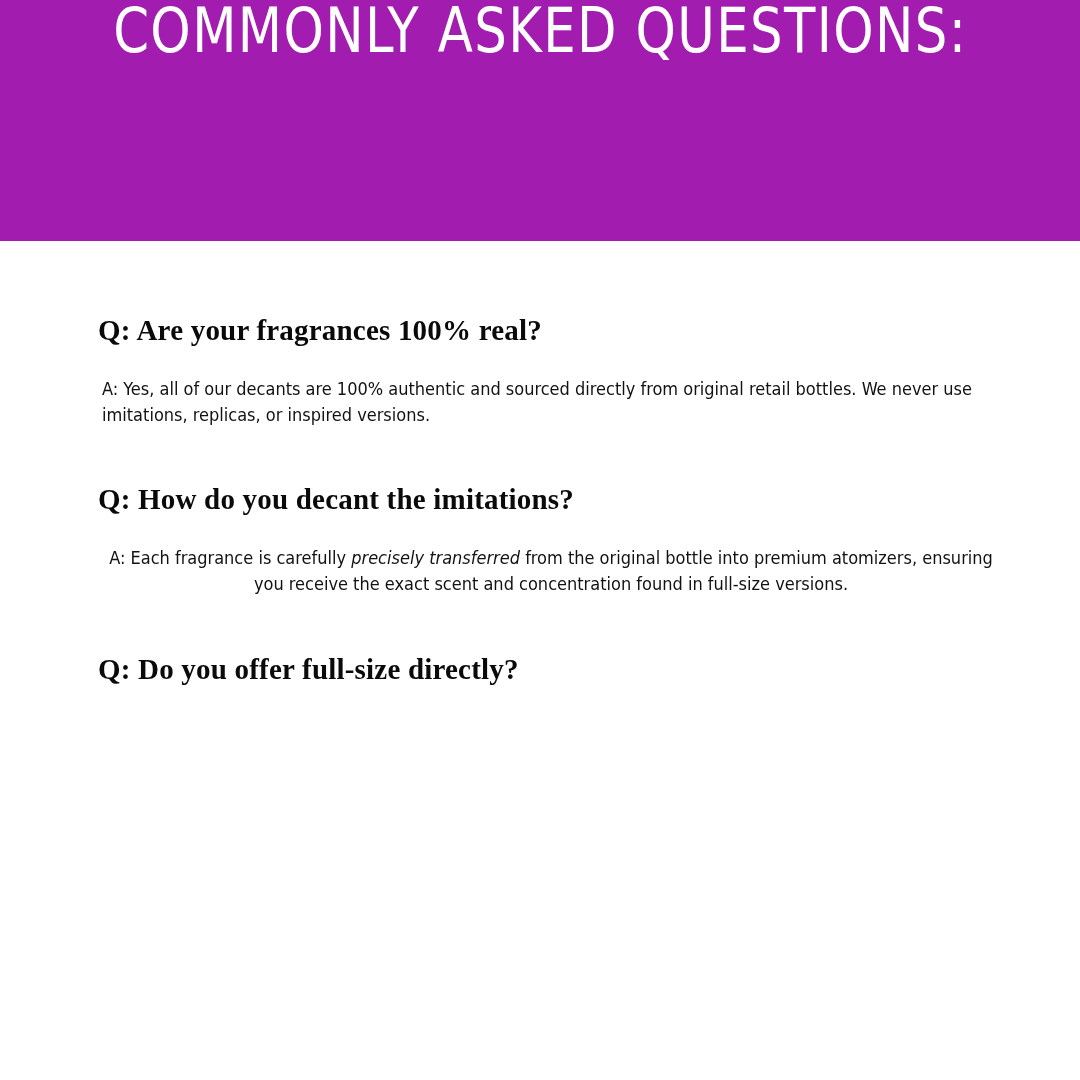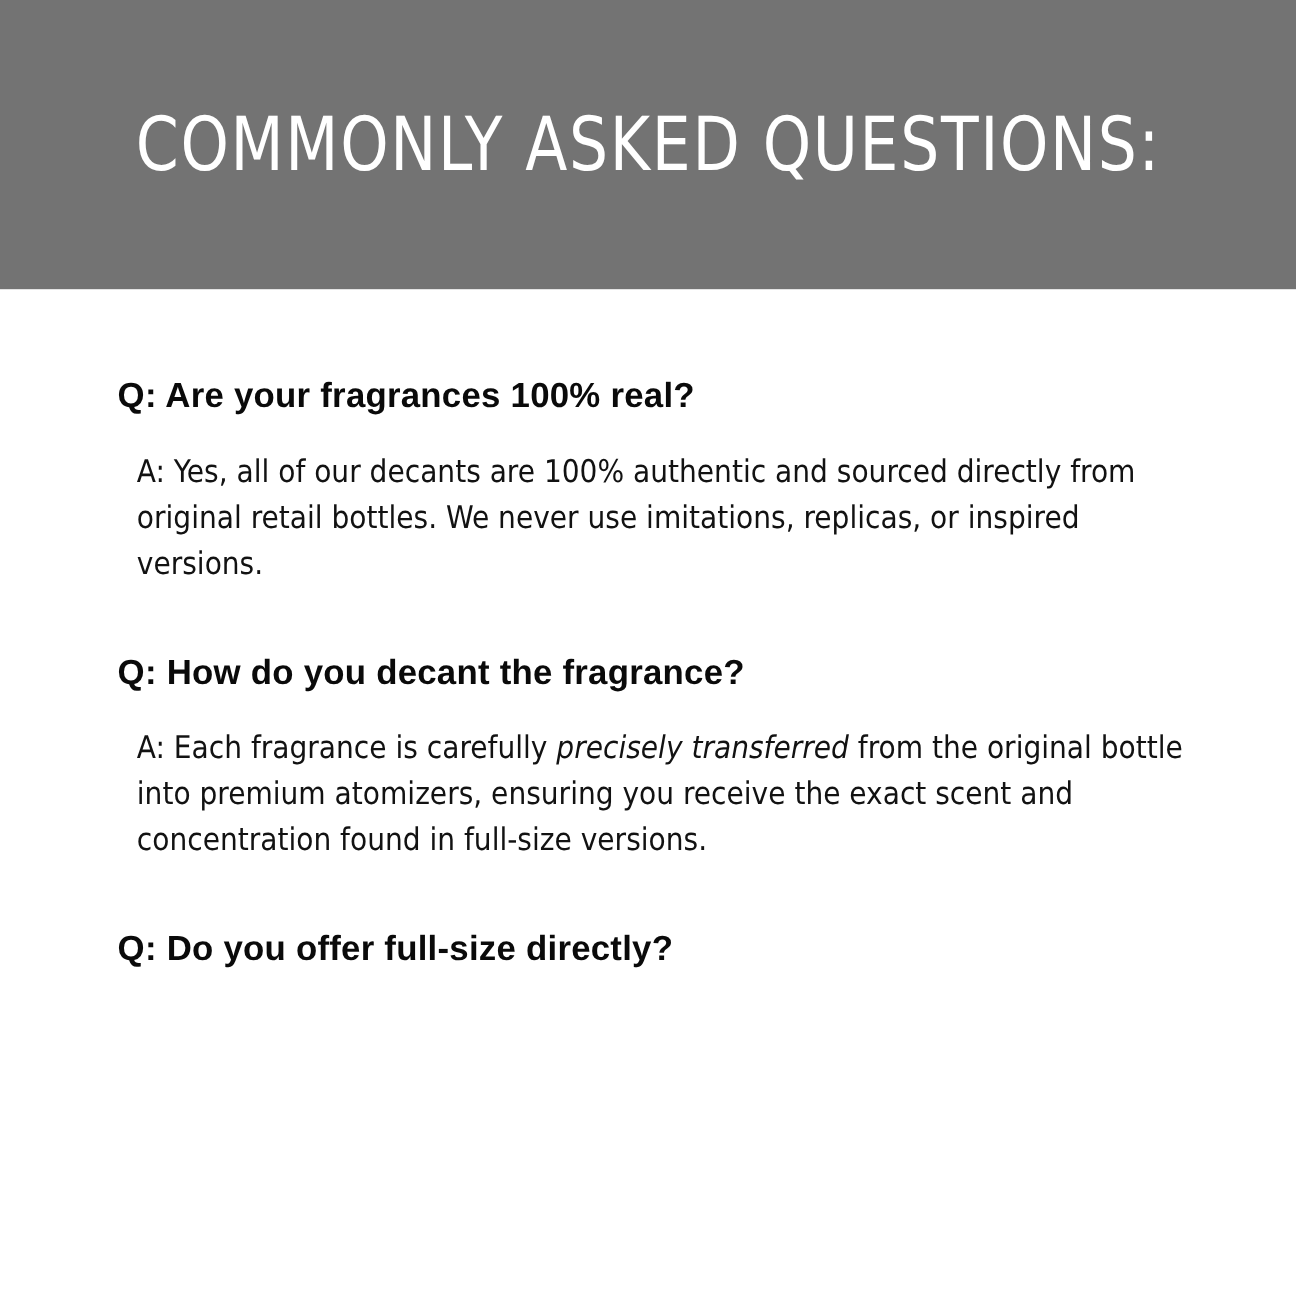--- a/index.html
+++ b/index.html
@@ -18,23 +18,23 @@
     width: 1080px;
     height: 1080px;
     background: #ffffff;
   }
   .header-band {
     position: absolute;
     top: 0;
     left: 0;
     width: 1080px;
     height: 241px;
-    background: #737373;
+    background: #a21caf;
     display: flex;
-    align-items: center;
+    align-items: flex-start;
     justify-content: center;
   }
   .header-title {
     color: #ffffff;
     font-family: "DejaVu Sans Condensed", "Liberation Sans Narrow", "Liberation Sans", sans-serif;
     font-size: 62px;
     font-weight: 400;
     letter-spacing: 1.5px;
     line-height: 1;
     white-space: nowrap;
@@ -49,60 +49,60 @@
     box-sizing: border-box;
   }
   .faq-item {
     margin-bottom: 46px;
   }
   .faq-item:last-child {
     margin-bottom: 0;
   }
   .faq-question {
     color: #0a0a0a;
-    font-family: Liberation Sans, sans-serif;
+    font-family: Liberation Serif, serif;
     font-size: 29px;
     font-weight: 700;
     letter-spacing: 0.2px;
     line-height: 1.2;
     margin: 0 0 28px 0;
   }
   .faq-answer {
     color: #121212;
     font-family: "DejaVu Sans Condensed", "Liberation Sans", sans-serif;
-    font-size: 26px;
+    font-size: 18px;
     font-weight: 400;
     line-height: 1.46;
-    margin: 16px;
+    margin: 4px;
     max-width: 915px;
   }
   .faq-answer em {
     font-style: italic;
   }
   .spacer-q2 { margin-bottom: 54px; }
-  .spacer-q3 { margin-bottom: 54px; }
+  .spacer-q3 { margin-bottom: 54px; text-align: center; }
 </style>
 </head>
 <body>
 
 <div class="page">
 
   <div class="header-band">
     <div class="header-title">COMMONLY ASKED QUESTIONS:</div>
   </div>
 
   <div class="faq-body">
 
     <div class="faq-item">
       <p class="faq-question">Q: Are your fragrances 100% real?</p>
       <p class="faq-answer spacer-q2"><span>A: Yes, all of our decants are 100% authentic and sourced directly from original retail bottles. We never use imitations, replicas, or inspired versions.</span><em></em><span></span></p>
     </div>
 
     <div class="faq-item">
-      <p class="faq-question">Q: How do you decant the fragrance?</p>
+      <p class="faq-question">Q: How do you decant the imitations?</p>
       <p class="faq-answer spacer-q3"><span>A: Each fragrance is carefully </span><em>precisely transferred</em><span> from the original bottle into premium atomizers, ensuring you receive the exact scent and concentration found in full-size versions.</span></p>
     </div>
 
     <div class="faq-item">
       <p class="faq-question">Q: Do you offer full-size directly?</p>
     </div>
 
   </div>
 </div>
 

